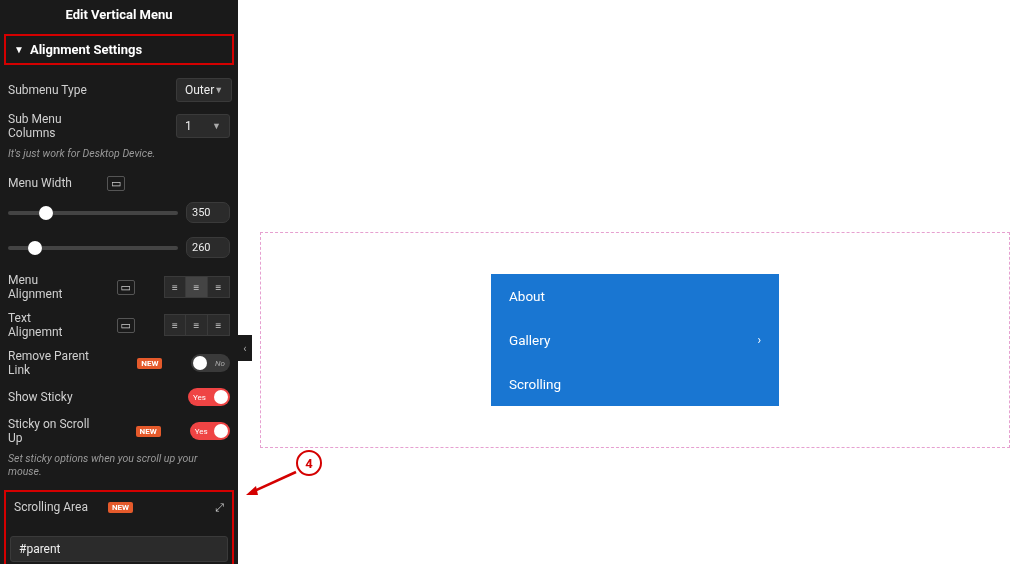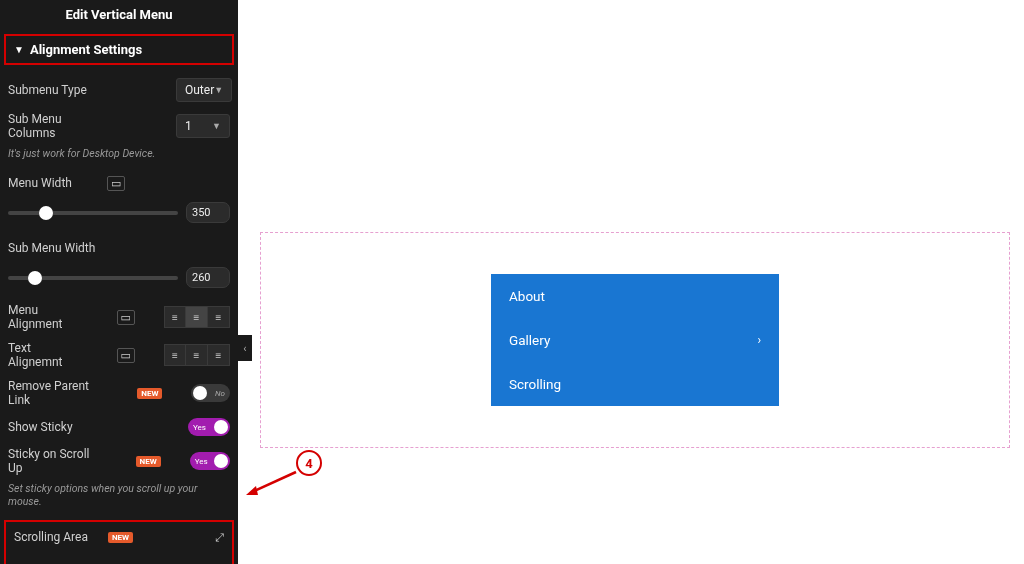--- a/index.html
+++ b/index.html
@@ -29,21 +29,21 @@
 
 .btn-group { display: flex; gap: 0; margin-left: auto; }
 .btn-group .btn { width: 22px; height: 22px; background: #2b2b2b; border: 1px solid #3a3a3a; color: #ccc; font-size: 10px; display: flex; align-items: center; justify-content: center; cursor: pointer; }
 .btn-group .btn + .btn { border-left: none; }
 .btn-group .btn.active { background: #444; }
 
 .badge-new { background: #e55a2b; color: #fff; font-size: 8px; font-weight: 700; padding: 1px 4px; border-radius: 2px; margin-left: 4px; text-transform: uppercase; }
 
 .toggle { width: 42px; height: 18px; border-radius: 9px; position: relative; margin-left: auto; cursor: pointer; display: flex; align-items: center; font-size: 8px; }
 .toggle.off { background: #3a3a3a; color: #aaa; justify-content: flex-end; padding-right: 5px; font-style: italic; }
-.toggle.on { background: #a21caf; color: #fff; justify-content: flex-start; padding-left: 5px; }
+.toggle.on { background: #ef4444; color: #fff; justify-content: flex-start; padding-left: 5px; }
 .toggle .knob { width: 14px; height: 14px; background: #fff; border-radius: 50%; position: absolute; top: 2px; }
 .toggle.off .knob { left: 2px; }
 .toggle.on .knob { right: 2px; }
 
 .highlight-box { border: 2px solid #d40000; margin: 4px; padding: 4px 4px 8px; }
 .scroll-row { display: flex; align-items: center; padding: 4px 4px 6px; gap: 16px; }
 .expand-icon { margin-left: auto; font-size: 11px; cursor: pointer; color: #ccc; }
 .text-input { width: 100%; background: #2b2b2b; border: 1px solid #3a3a3a; color: #eee; font-size: 12px; padding: 5px 8px; border-radius: 3px; margin: 16px 0 4px; }
 .hint2 { font-size: 10.5px; font-style: italic; color: #888; line-height: 1.4; }
 
@@ -90,23 +90,20 @@
     <span class="row-label-full">Menu Width</span>
     <span class="device-icon">▭</span>
   </div>
   <div class="slider-row">
     <div class="slider">
         <div class="slider-thumb"></div>
       </div>
     <input class="num-input" value="350" style="">
   </div>
 
-  <div class="row">
-    <span class="row-label-full">Sub Menu Width</span>
-  </div>
   <div class="slider-row">
     <div class="slider">
         <div class="slider-thumb" style="left:12%"></div>
       </div>
     <input class="num-input" value="260" style="">
   </div>
 
   <div class="row">
     <span class="row-label-full">Menu Alignment</span>
     <span class="device-icon">▭</span>

